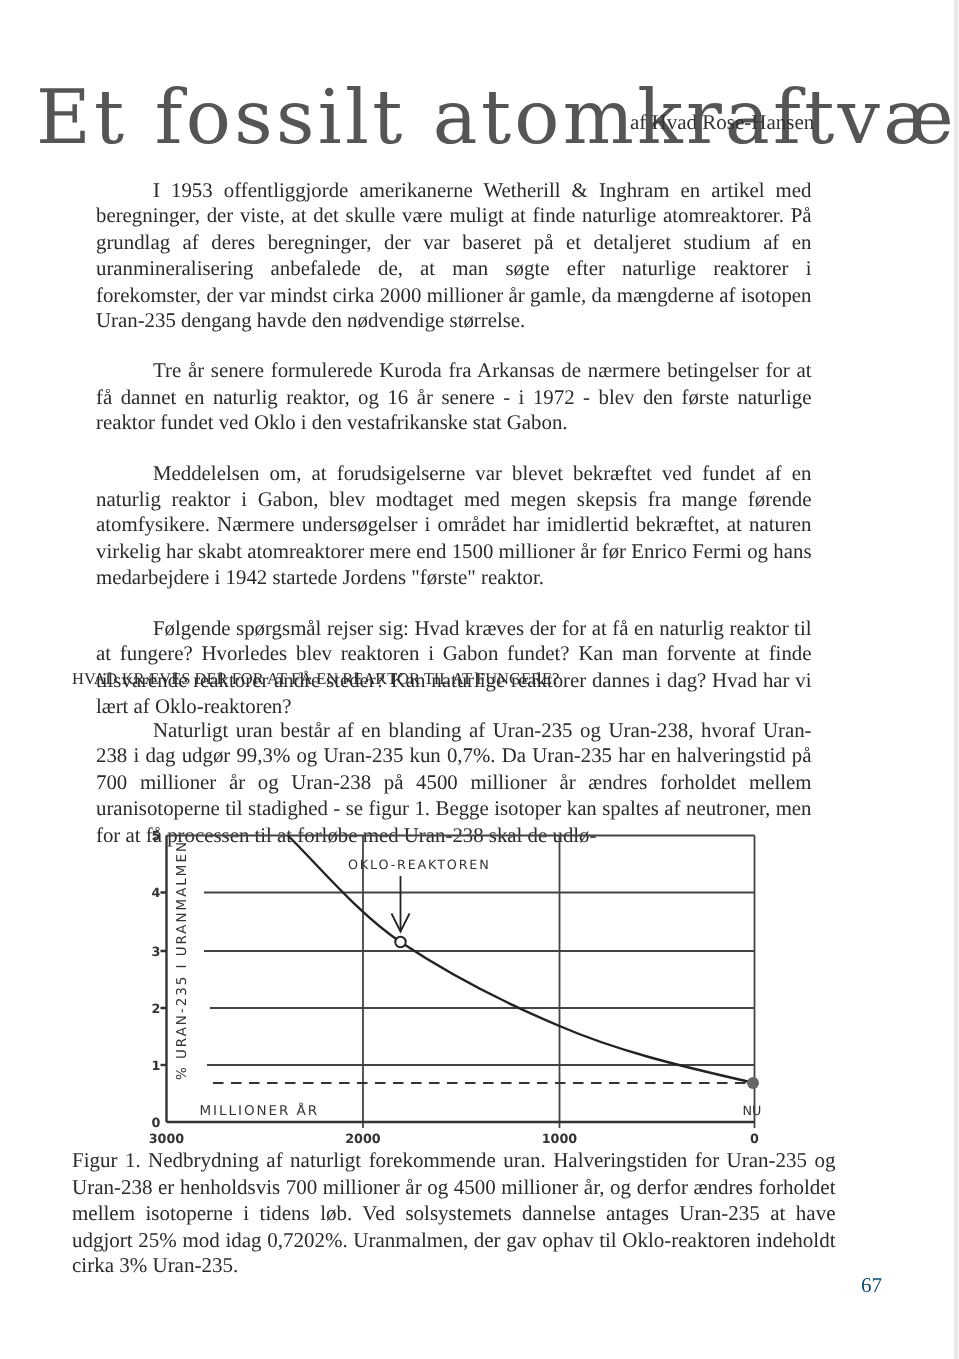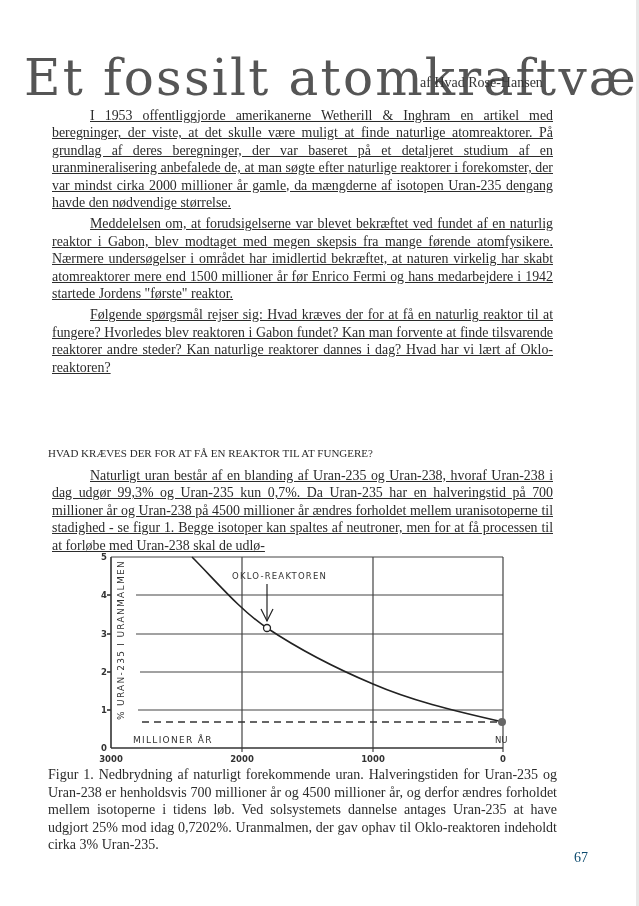--- a/index.html
+++ b/index.html
@@ -2,40 +2,41 @@
 <html><head>
 <meta charset="utf-8">
 <style>
   html, body { margin: 0; padding: 0; background: #ffffff; }
   body { width: 639px; height: 906px; position: relative; overflow: hidden; color: #2a2a2a;
          font-family: "Liberation Serif", "DejaVu Serif", serif; }
   .title { position: absolute; left: 24px; top: 14px; width: 600px; font-size: 50px; letter-spacing: 2.2px;
            color: #555; font-family: "DejaVu Serif", "Liberation Serif", serif; font-weight: normal; white-space: nowrap; line-height: 60px; }
   .author { position: absolute; left: 420px; top: 75px; font-size: 14px; color: #333; white-space: nowrap; }
   .body { position: absolute; left: 48px; width: 509px; font-size: 13.9px; line-height: 17.4px; text-align: justify; color: #2b2b2b; }
-  .body p { margin: 4px; text-indent: 38px; text-decoration: underline; }
+  .body p { margin: 16px; text-indent: 38px; }
   #b1 { top: 103px; }
   .heading { position: absolute; left: 48px; top: 447px; font-size: 11px; white-space: nowrap; color: #2b2b2b; }
   #b2 { top: 463px; }
   .chart { position: absolute; left: 0; top: 540px; width: 639px; height: 230px; }
   .caption { position: absolute; left: 48px; top: 766px; width: 509px; font-size: 14px; line-height: 17.6px; text-align: justify; color: #2b2b2b; }
   .pageno { position: absolute; left: 574px; top: 850px; font-size: 14px; color: #0c4a6e; }
   .right-edge { position: absolute; left: 636px; top: 0; width: 3px; height: 906px; background: #e8e8e8; }
   svg text { font-family: "DejaVu Sans", "Liberation Sans", sans-serif; fill: #333; }
 </style>
 </head>
 <body>
 
 <div class="right-edge"></div>
 
 <h1 class="title">Et fossilt atomkraftværk</h1>
 <div class="author">af Hvad Rose-Hansen</div>
 
 <div class="body" id="b1">
   <p>I 1953 offentliggjorde amerikanerne Wetherill &amp; Inghram en artikel med beregninger, der viste, at det skulle være muligt at finde naturlige atomreaktorer. På grundlag af deres beregninger, der var baseret på et detaljeret studium af en uranmineralisering anbefalede de, at man søgte efter naturlige reaktorer i forekomster, der var mindst cirka 2000 millioner år gamle, da mængderne af isotopen Uran-235 dengang havde den nødvendige størrelse.</p>
+  <p>Tre år senere formulerede Kuroda fra Arkansas de nærmere betingelser for at få dannet en naturlig reaktor, og 16 år senere - i 1972 - blev den første naturlige reaktor fundet ved Oklo i den vestafrikanske stat Gabon.</p>
   <p>Meddelelsen om, at forudsigelserne var blevet bekræftet ved fundet af en naturlig reaktor i Gabon, blev modtaget med megen skepsis fra mange førende atomfysikere. Nærmere undersøgelser i området har imidlertid bekræftet, at naturen virkelig har skabt atomreaktorer mere end 1500 millioner år før Enrico Fermi og hans medarbejdere i 1942 startede Jordens "første" reaktor.</p>
   <p>Følgende spørgsmål rejser sig: Hvad kræves der for at få en naturlig reaktor til at fungere? Hvorledes blev reaktoren i Gabon fundet? Kan man forvente at finde tilsvarende reaktorer andre steder? Kan naturlige reaktorer dannes i dag? Hvad har vi lært af Oklo-reaktoren?</p>
 </div>
 
 <div class="heading">HVAD KRÆVES DER FOR AT FÅ EN REAKTOR TIL AT FUNGERE?</div>
 
 <div class="body" id="b2">
   <p>Naturligt uran består af en blanding af Uran-235 og Uran-238, hvoraf Uran-238 i dag udgør 99,3% og Uran-235 kun 0,7%. Da Uran-235 har en halveringstid på 700 millioner år og Uran-238 på 4500 millioner år ændres forholdet mellem uranisotoperne til stadighed - se figur 1. Begge isotoper kan spaltes af neutroner, men for at få processen til at forløbe med Uran-238 skal de udlø-</p>
 </div>
 

